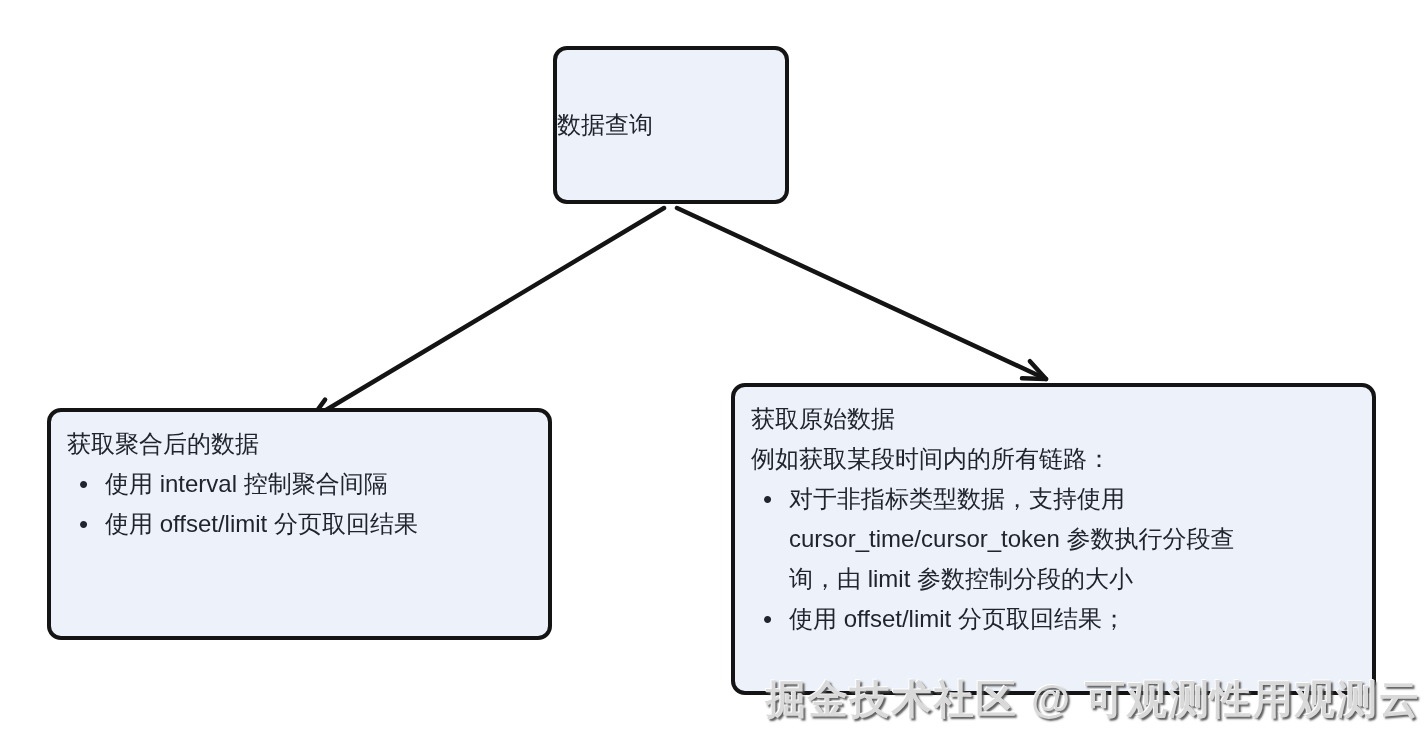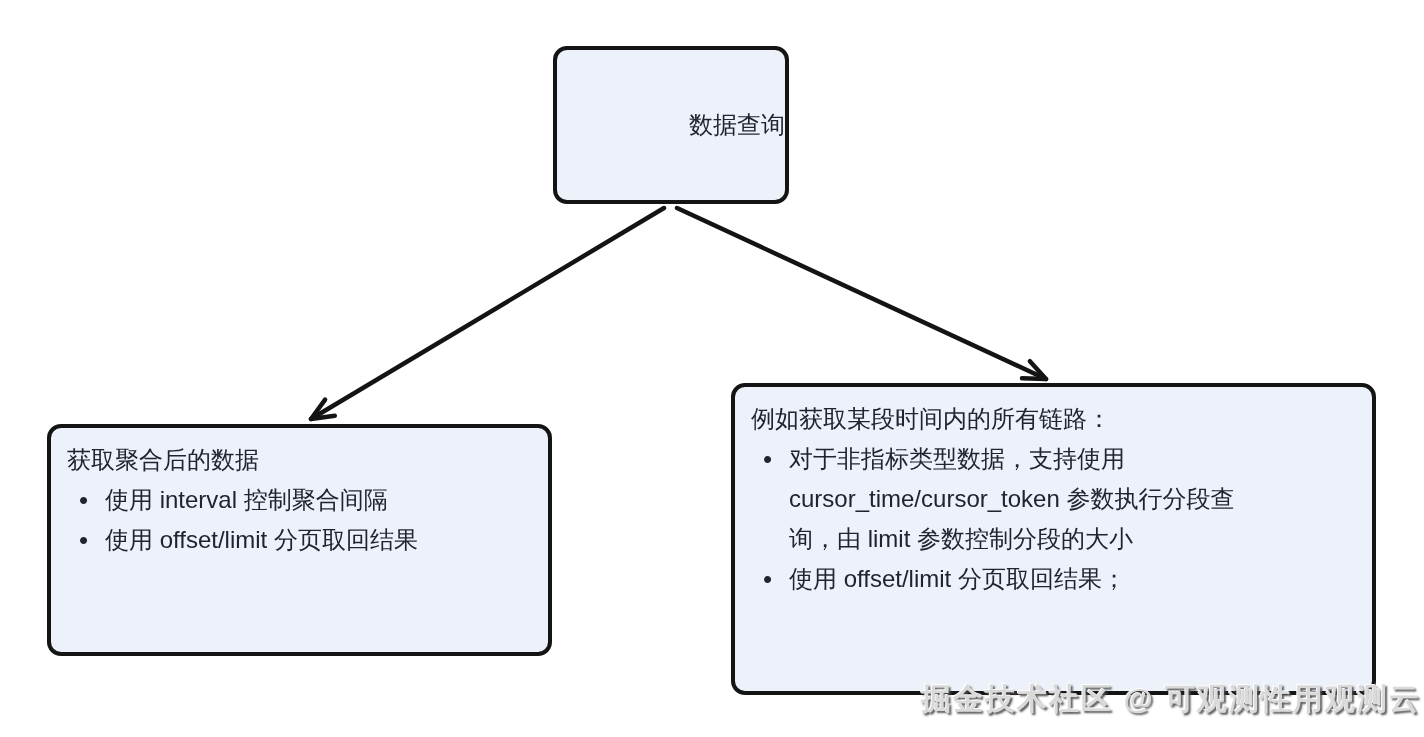--- a/index.html
+++ b/index.html
@@ -20,24 +20,24 @@
     background: var(--node-fill, #edf1f9);
     border: 4px solid var(--node-border, #141414);
     border-radius: 14px;
     font-size: 24px;
     line-height: 40px;
     color: var(--text, #20242e);
   }
   .node-top {
     left: 553px; top: 46px;
     width: 236px; height: 158px;
-    display: flex; align-items: center; justify-content: flex-end;
+    display: flex; align-items: center; justify-content: flex-start;
   }
   .node-left {
-    left: 47px; top: 424px;
+    left: 47px; top: 408px;
     width: 505px; height: 232px;
     padding: 12px 14px 5px 16px;
   }
   .node-right {
     left: 731px; top: 383px;
     width: 645px; height: 312px;
     padding: 12px 14px 12px 16px;
   }
   .node-intro { }
   ul.bullets { list-style: none; }
@@ -63,21 +63,21 @@
     stroke: var(--arrow, #141414);
     stroke-width: 4.5;
     fill: none;
     stroke-linecap: round;
     stroke-linejoin: round;
   }
   .watermark {
     position: absolute;
     right: 3px;
     top: 682px;
-    font-size: 30px;
+    font-size: 40px;
     line-height: 34px;
     font-weight: bold;
     letter-spacing: 2px;
     white-space: nowrap;
     color: var(--watermark, #d9d9d9);
     text-shadow: -1px -1px 0 rgba(255,255,255,0.95),
                  2px 2px 2px rgba(75,75,75,0.9);
   }
 </style>
 </head>
@@ -102,20 +102,21 @@
 
   <div class="node node-left">
     <div class="node-title">获取聚合后的数据</div>
     <ul class="bullets">
       <li>使用 interval 控制聚合间隔</li>
       <li>使用 offset/limit 分页取回结果</li>
     </ul>
   </div>
 
   <div class="node node-right">
+    <div class="node-title">获取原始数据</div>
     <div class="node-intro">例如获取某段时间内的所有链路：</div>
     <ul class="bullets">
       <li>对于非指标类型数据，支持使用 cursor_time/​cursor_token 参数执行分段查询，由 limit 参数控制分段的大小</li>
       <li>使用 offset/limit 分页取回结果；</li>
     </ul>
   </div>
 
   <div class="watermark">掘金技术社区 @ 可观测性用观测云</div>
 
 </div>

